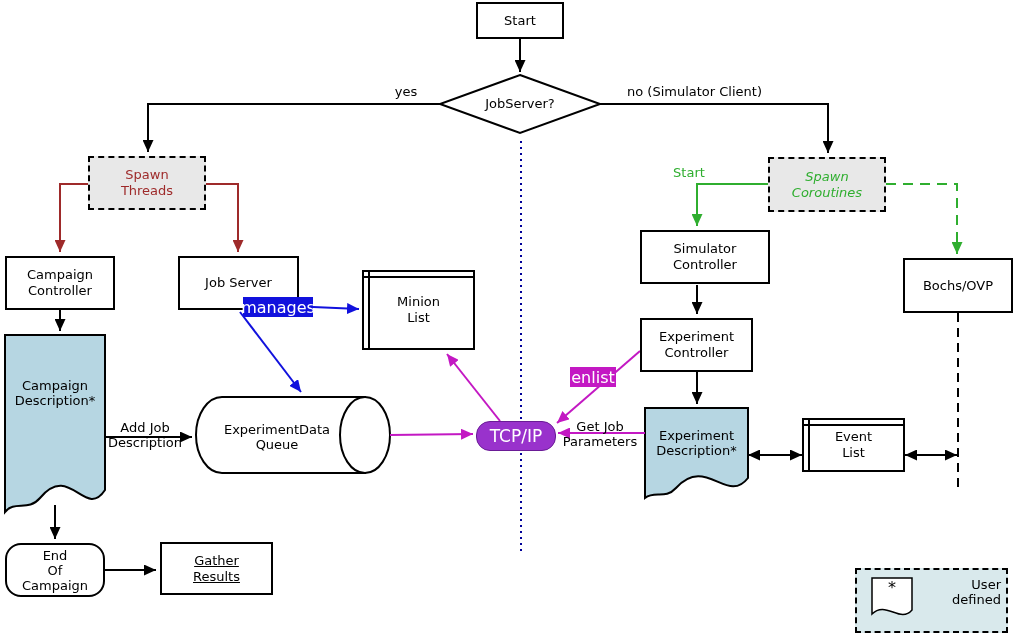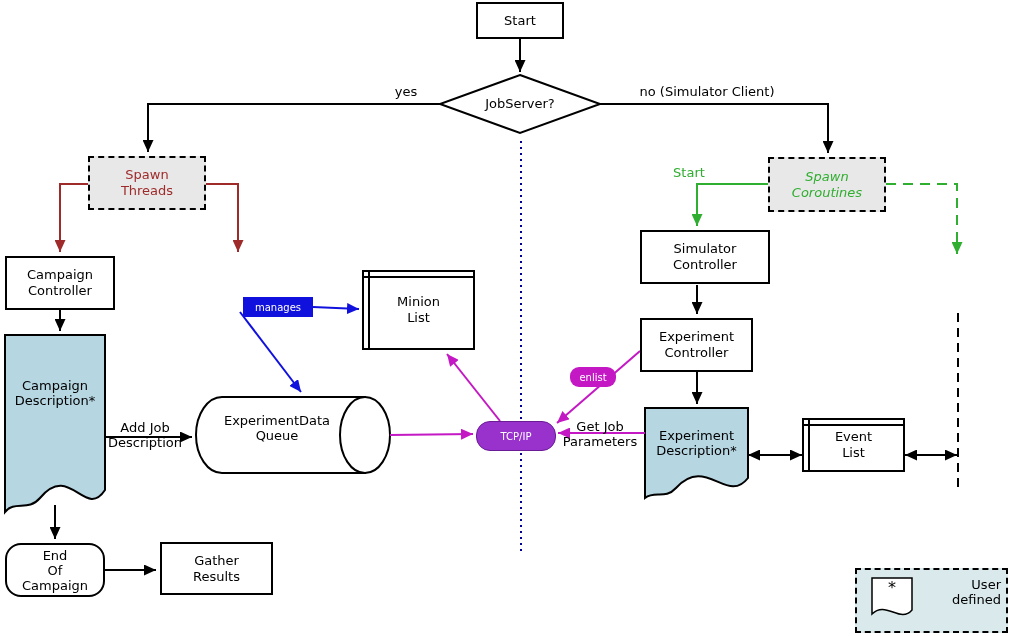--- a/index.html
+++ b/index.html
@@ -4,53 +4,53 @@
 <style>
   html,body{margin:0;padding:0;background:#fff;}
   .stage{position:relative;width:1013px;height:636px;background:#fff;overflow:hidden;
          font-family:"DejaVu Sans", sans-serif;}
   .layer{position:absolute;left:0;top:0;z-index:1;}
   .box{position:absolute;border:2px solid #000;background:#fff;display:flex;align-items:center;
        justify-content:center;text-align:center;font-size:13px;line-height:16px;
        white-space:pre-line;box-sizing:border-box;z-index:2;color:#000;}
   .lbl{position:absolute;font-size:13px;line-height:15px;white-space:pre-line;z-index:3;
        text-align:center;color:#000;}
-  .tag{position:absolute;font-size:10px;color:#fff;display:flex;align-items:center;
+  .tag{position:absolute;font-size:16px;color:#fff;display:flex;align-items:center;
        justify-content:center;z-index:3;box-sizing:border-box;}
   .ih{position:absolute;left:0;right:0;top:4px;border-top:2px solid #000;}
   .iv{position:absolute;top:0;bottom:0;left:4px;border-left:2px solid #000;}
 
   #n-start{left:476px;top:2px;width:88px;height:37px;}
   #n-decision-label{left:450px;top:96px;width:140px;}
   #n-yes{left:386px;top:84px;width:40px;}
-  #n-no{left:627px;top:84px;width:160px;text-align:center;}
+  #n-no{left:627px;top:84px;width:160px;text-align:left;}
   #n-spawn-threads{left:88px;top:156px;width:118px;height:54px;background:#e8e8e8;
     border-style:dashed;color:#9e2a2a;}
   #n-spawn-coroutines{left:768px;top:157px;width:118px;height:55px;background:#e8e8e8;
     border-style:dashed;color:#2fae2f;font-style:italic;}
   #n-campaign-controller{left:5px;top:256px;width:110px;height:54px;}
   #n-job-server{left:178px;top:256px;width:121px;height:54px;}
   #n-manages{left:243px;top:297px;width:70px;height:20px;background:#1111dd;}
   #n-minion-list{left:362px;top:270px;width:113px;height:80px;}
   #n-campaign-desc-label{left:5px;top:378px;width:100px;}
   #n-add-job{left:101px;top:420px;width:88px;}
-  #n-queue-label{left:207px;top:413px;width:140px;}
+  #n-queue-label{left:207px;top:422px;width:140px;}
   #n-tcpip{left:476px;top:421px;width:78px;height:28px;background:#9932cc;
-    border:1px solid #6a1b96;border-radius:14px;color:#fff;font-size:10px;
+    border:1px solid #6a1b96;border-radius:14px;color:#fff;font-size:17px;
     display:flex;align-items:center;justify-content:center;position:absolute;z-index:3;}
-  #n-enlist{left:570px;top:367px;width:46px;height:20px;background:#c318c3;border-radius:9px;}
+  #n-enlist{left:570px;top:367px;width:46px;height:20px;background:#c318c3;}
   #n-getjob{left:558px;top:419px;width:84px;}
   #n-green-start{left:668px;top:165px;width:42px;color:#2fae2f;}
   #n-simulator-controller{left:640px;top:230px;width:130px;height:54px;}
   #n-experiment-controller{left:640px;top:318px;width:113px;height:54px;}
   #n-exp-desc-label{left:645px;top:428px;width:103px;}
   #n-bochs{left:903px;top:258px;width:110px;height:55px;}
   #n-event-list{left:802px;top:418px;width:103px;height:54px;}
   #n-end-campaign{left:5px;top:543px;width:100px;height:54px;border-radius:16px;line-height:15px;}
-  #n-gather{left:160px;top:542px;width:113px;height:53px;}
+  #n-gather{left:160px;top:542px;width:113px;height:53px;text-decoration:underline;}
   #n-legend{left:855px;top:568px;width:153px;height:65px;background:#d9e9ec;
     border:2px dashed #000;z-index:0;}
   #n-legend-star{left:874px;top:580px;width:36px;font-size:16px;}
   #n-legend-text{left:921px;top:577px;width:80px;text-align:right;}
 </style>
 </head>
 <body>
 
 <div class="stage">
 
@@ -115,20 +115,21 @@
   <div class="lbl" id="n-yes">yes</div>
   <div class="lbl" id="n-no">no (Simulator Client)</div>
 
   <div class="box" id="n-spawn-threads">Spawn
 Threads</div>
   <div class="box" id="n-spawn-coroutines">Spawn
 Coroutines</div>
 
   <div class="box" id="n-campaign-controller">Campaign
 Controller</div>
+  <div class="box" id="n-job-server">Job Server</div>
   <div class="tag" id="n-manages">manages</div>
 
   <div class="box" id="n-minion-list">
     <div class="ih"></div>
     <div class="iv"></div>
     <span>Minion
 List</span>
   </div>
 
   <div class="lbl" id="n-campaign-desc-label">Campaign
@@ -143,20 +144,21 @@
   <div class="lbl" id="n-getjob">Get Job
 Parameters</div>
 
   <div class="lbl" id="n-green-start">Start</div>
   <div class="box" id="n-simulator-controller">Simulator
 Controller</div>
   <div class="box" id="n-experiment-controller">Experiment
 Controller</div>
   <div class="lbl" id="n-exp-desc-label">Experiment
 Description*</div>
+  <div class="box" id="n-bochs">Bochs/OVP</div>
 
   <div class="box" id="n-event-list">
     <div class="ih"></div>
     <div class="iv"></div>
     <span>Event
 List</span>
   </div>
 
   <div class="box" id="n-end-campaign">End
 Of

